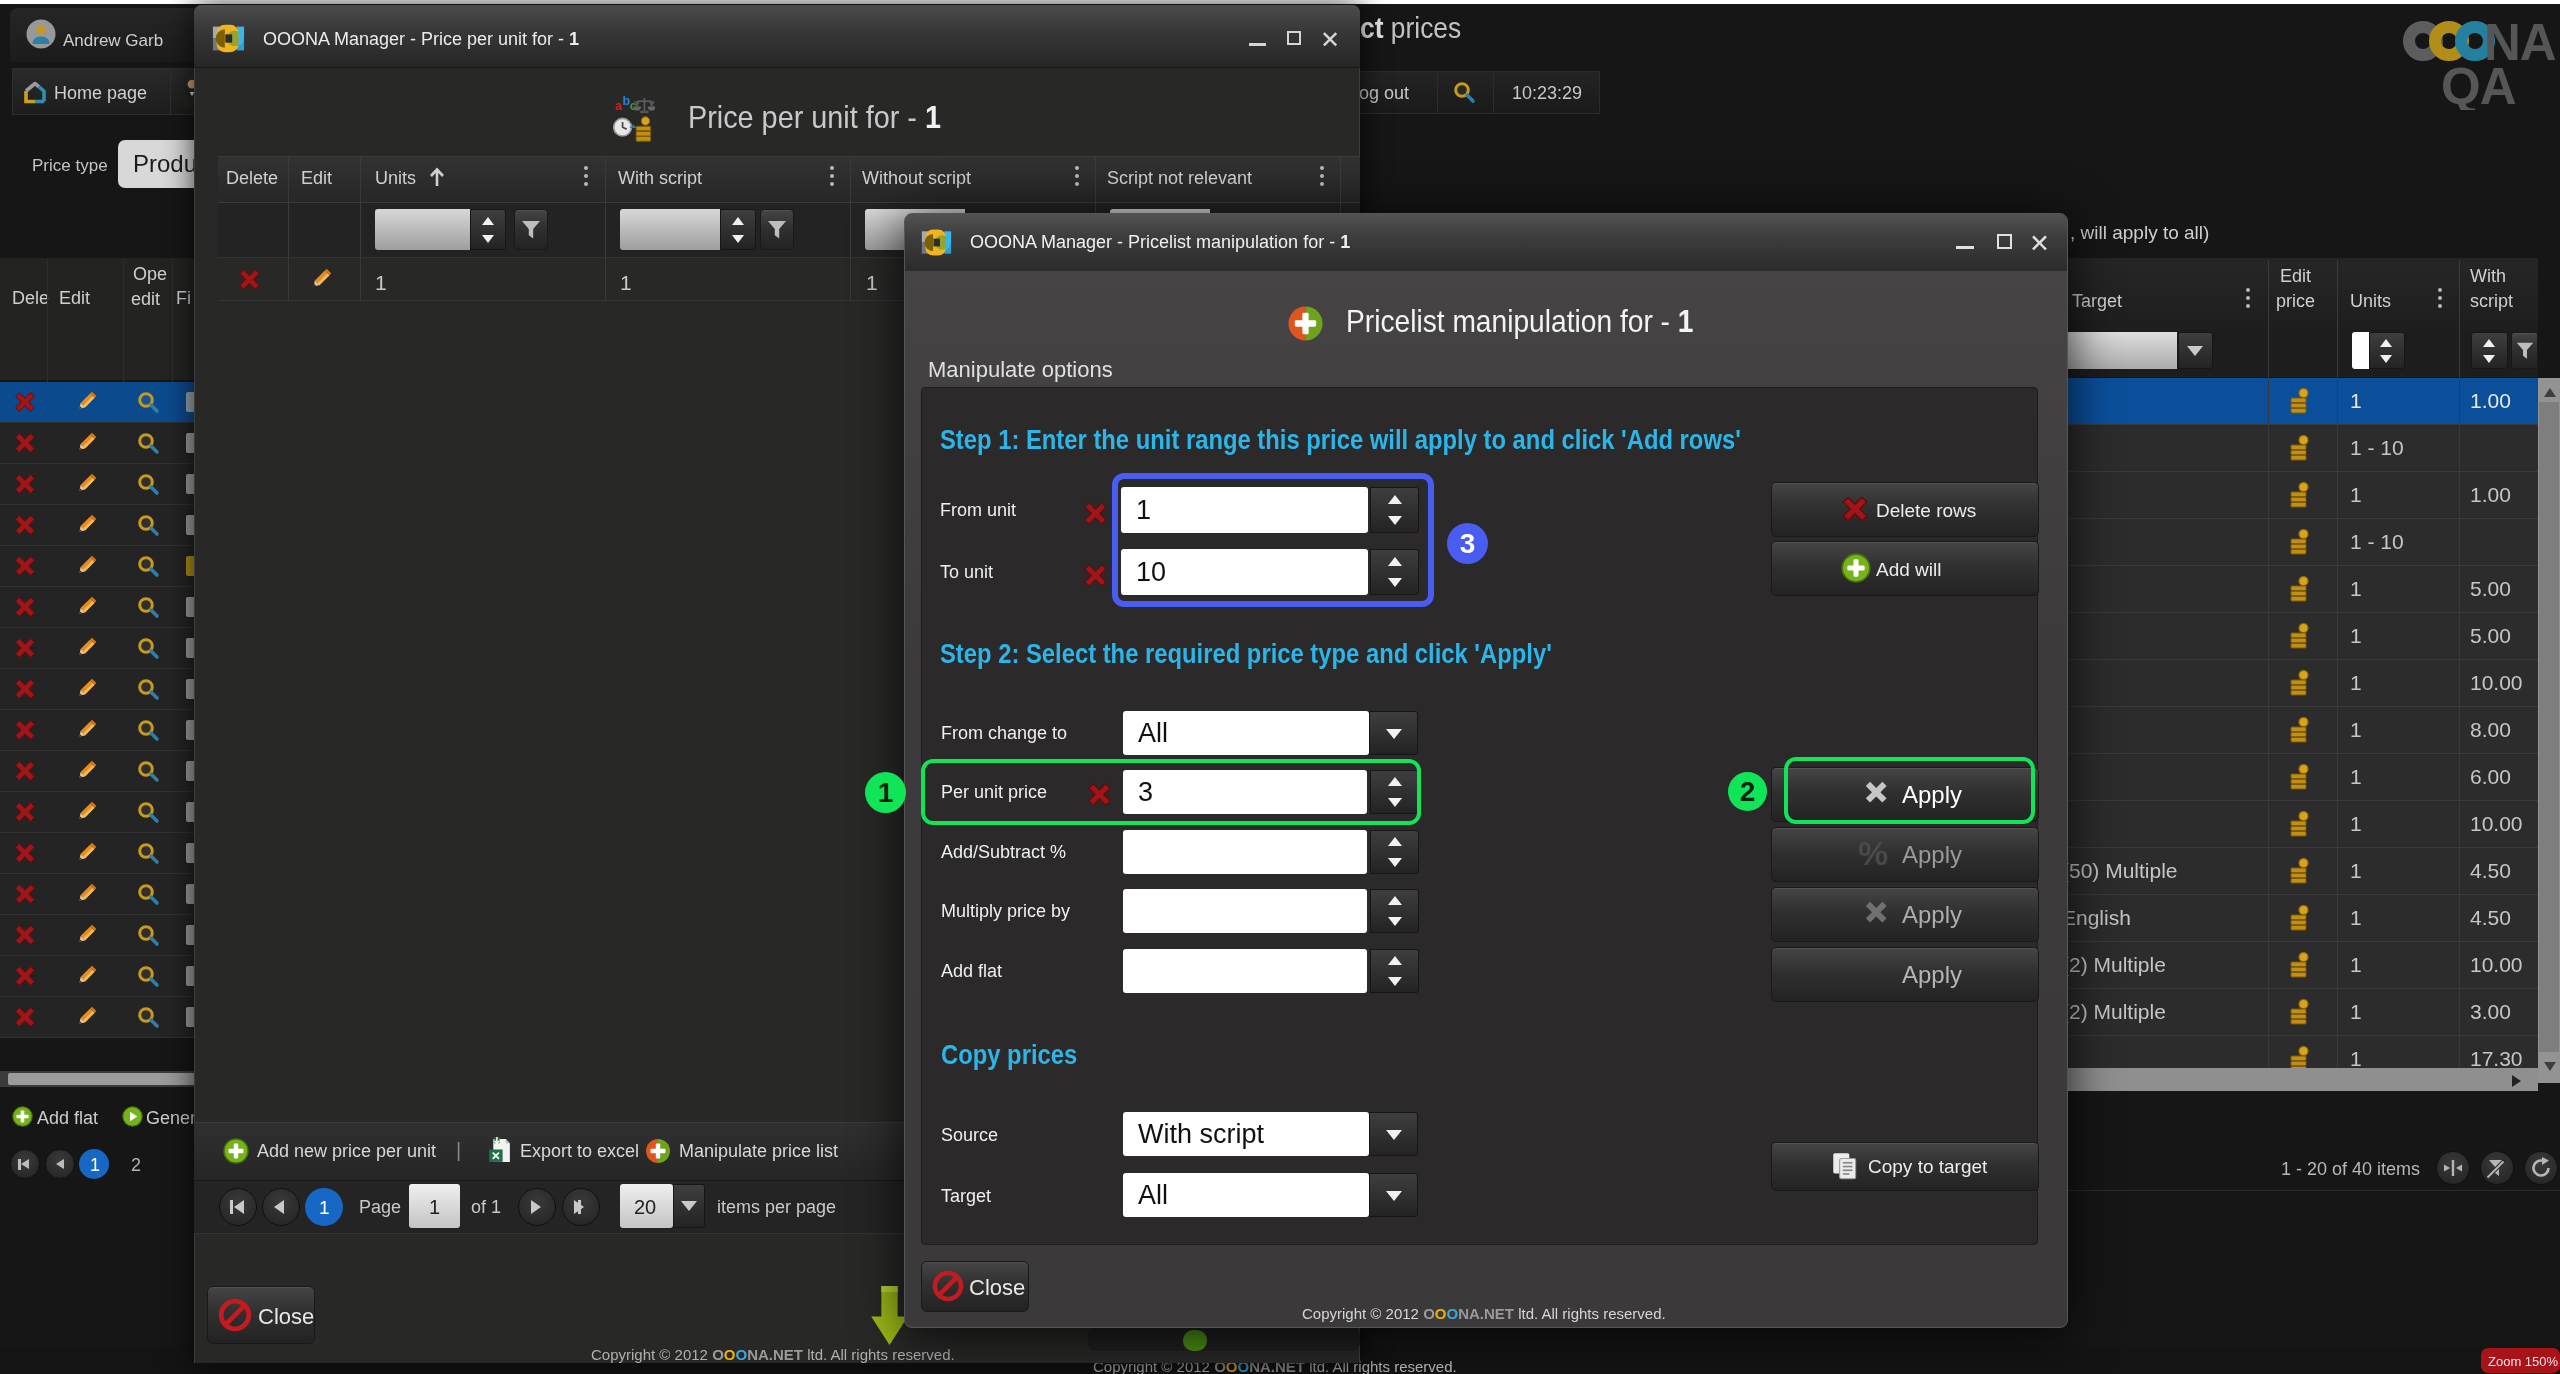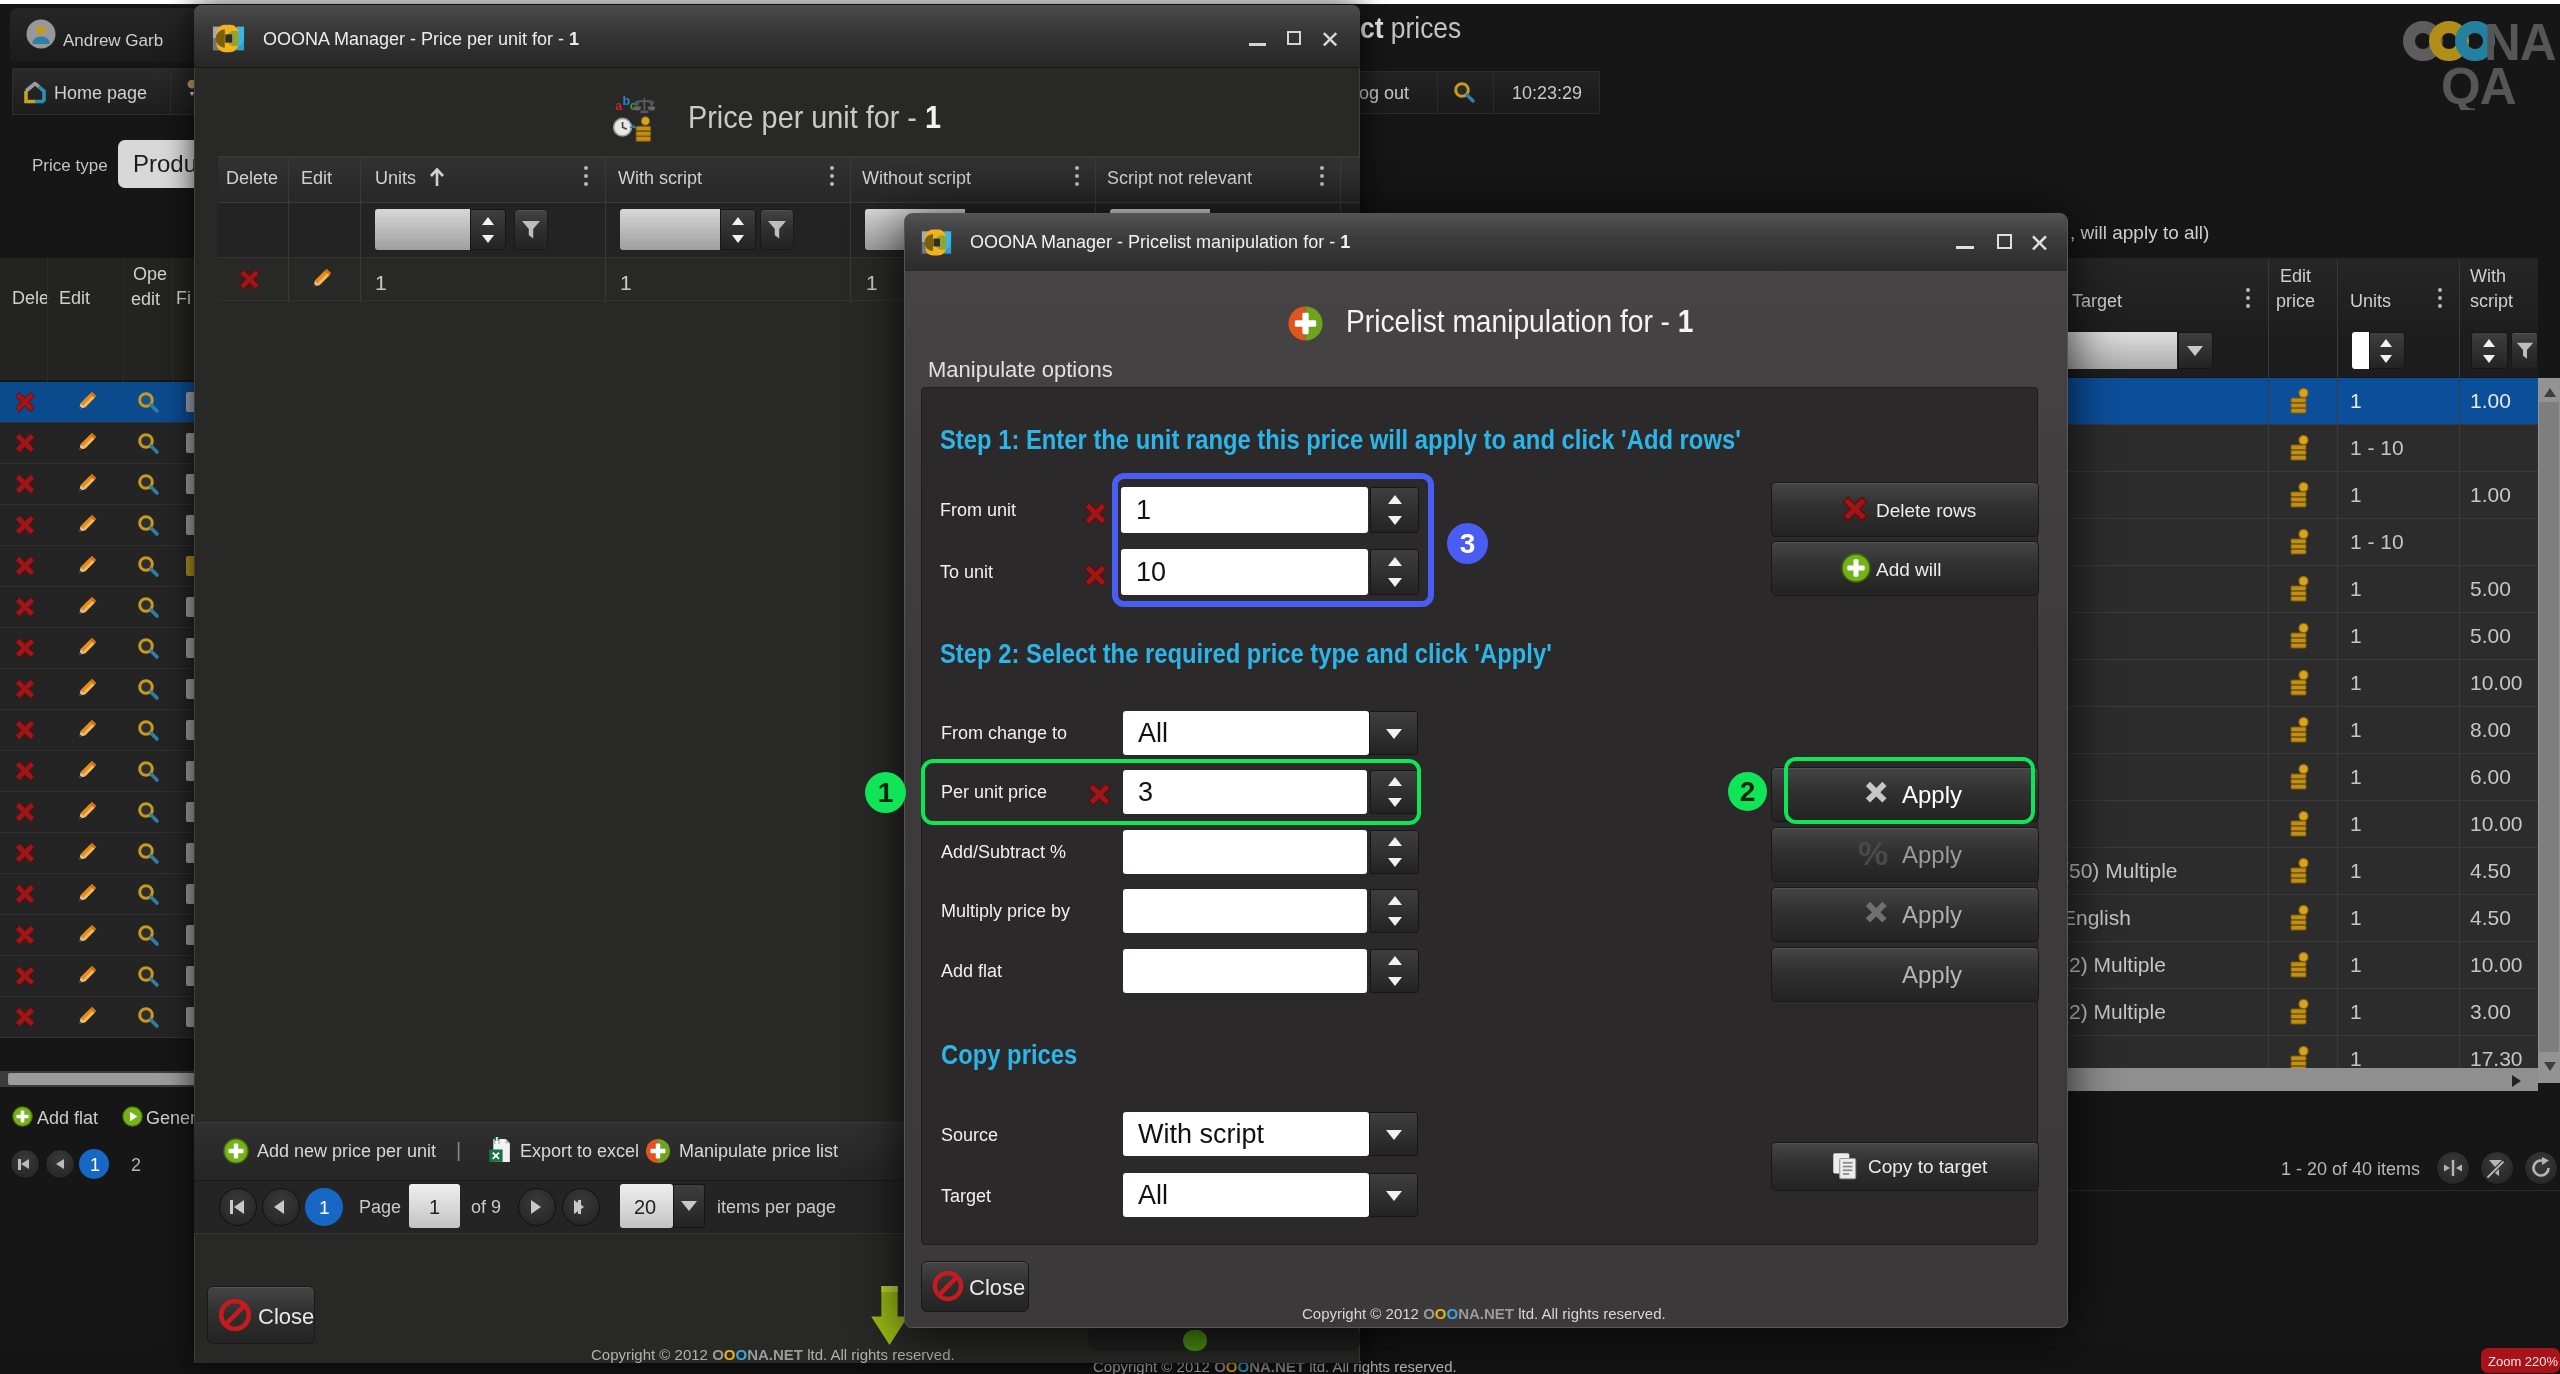--- a/index.html
+++ b/index.html
@@ -675,21 +675,21 @@
 <div class="pgc" style="left:219px;top:1188px;width:38px;height:38px;"></div>
 <div class="abs" style="left:230px;top:1200px;width:3px;height:14px;background:#c9c9c9;"></div>
 <div class="abs" style="left:234px;top:1200px;width:0;height:0;border-top:7px solid transparent;border-bottom:7px solid transparent;border-right:10px solid #c9c9c9;"></div>
 <div class="pgc" style="left:262px;top:1188px;width:38px;height:38px;"></div>
 <div class="abs" style="left:274px;top:1200px;width:0;height:0;border-top:7px solid transparent;border-bottom:7px solid transparent;border-right:10px solid #c9c9c9;"></div>
 <div class="abs" style="left:305px;top:1188px;width:38px;height:38px;border-radius:50%;background:#1668c4;"></div>
 <div class="t" style="left:319px;top:1197px;font-size:19px;color:#fff;">1</div>
 <div class="t" style="left:359px;top:1197px;font-size:18px;color:#c9c9c9;">Page</div>
 <div class="inp" style="left:409px;top:1184px;width:51px;height:44px;background:linear-gradient(#efefef,#c4c4c4);"></div>
 <div class="t" style="left:429px;top:1196px;font-size:20px;color:#222;">1</div>
-<div class="t" style="left:471px;top:1197px;font-size:18px;color:#c9c9c9;">of 9</div>
+<div class="t" style="left:471px;top:1197px;font-size:18px;color:#c9c9c9;">of 1</div>
 <div class="pgc" style="left:518px;top:1188px;width:38px;height:38px;"></div>
 <div class="abs" style="left:531px;top:1200px;width:0;height:0;border-top:7px solid transparent;border-bottom:7px solid transparent;border-left:10px solid #c9c9c9;"></div>
 <div class="pgc" style="left:562px;top:1188px;width:38px;height:38px;"></div>
 <div class="abs" style="left:574px;top:1200px;width:0;height:0;border-top:7px solid transparent;border-bottom:7px solid transparent;border-left:10px solid #c9c9c9;"></div>
 <div class="abs" style="left:578px;top:1200px;width:3px;height:14px;background:#c9c9c9;"></div>
 <div class="inp" style="left:620px;top:1184px;width:53px;height:44px;background:linear-gradient(#efefef,#c4c4c4);"></div>
 <div class="t" style="left:634px;top:1196px;font-size:20px;color:#222;">20</div>
 <div class="abs" style="left:673px;top:1184px;width:32px;height:44px;background:linear-gradient(#3e3e3e,#232323);border:1px solid #161616;border-radius:0 3px 3px 0;"></div>
 <div class="abs" style="left:681px;top:1201px;width:0;height:0;border-left:8px solid transparent;border-right:8px solid transparent;border-top:10px solid #c9c9c9;"></div>
 <div class="t" style="left:717px;top:1197px;font-size:18px;color:#c9c9c9;">items per page</div>
@@ -843,13 +843,13 @@
 <div class="t" style="left:1868px;top:1156px;font-size:19px;color:#ececec;">Copy to target</div>
 
 <div class="btn3d" style="left:921px;top:1261px;width:108px;height:51px;border-radius:6px;"></div>
 <svg class="ico" style="left:931px;top:1269px" width="34" height="34">
     <use href="#noent"></use>
   </svg>
 <div class="t" style="left:969px;top:1275px;font-size:22px;color:#e8e8e8;">Close</div>
 <div class="t" style="left:1302px;top:1305px;font-size:15px;color:#d6d6d6;">Copyright © 2012 <b style="color:#9a9a9a;">O</b><b style="color:#edb10f;">O</b><b style="color:#36a9e1;">O</b><b style="color:#9a9a9a;">NA.NET</b> ltd. All rights reserved.</div>
 
 <div class="abs" style="left:2481px;top:1348px;width:79px;height:25px;background:#a8131a;border-radius:7px;"></div>
-<div class="t" style="left:2488px;top:1354px;font-size:13px;color:#f6e3e3;">Zoom 220%</div>
+<div class="t" style="left:2488px;top:1354px;font-size:13px;color:#f6e3e3;">Zoom 150%</div>
 
 </body></html>

